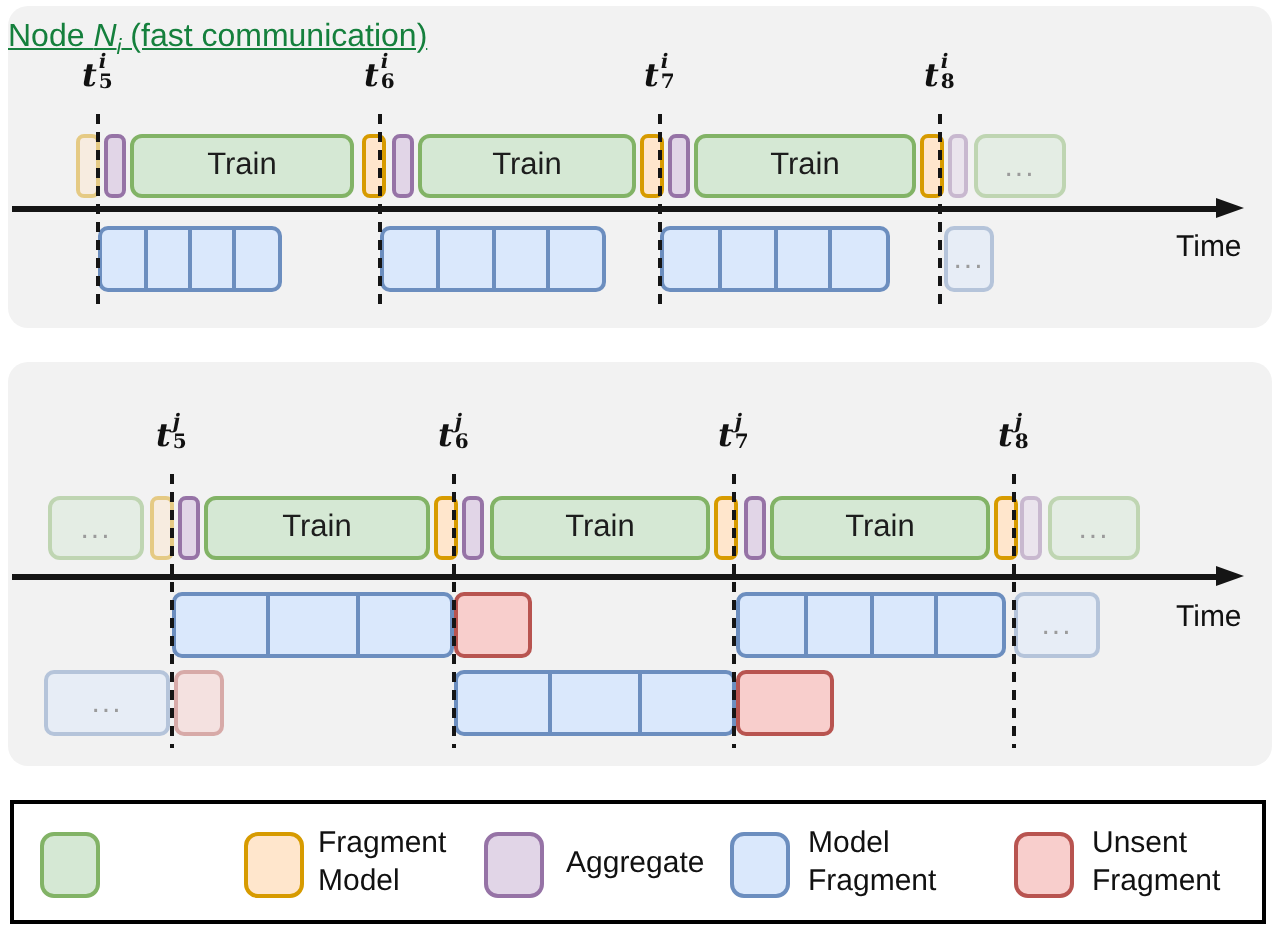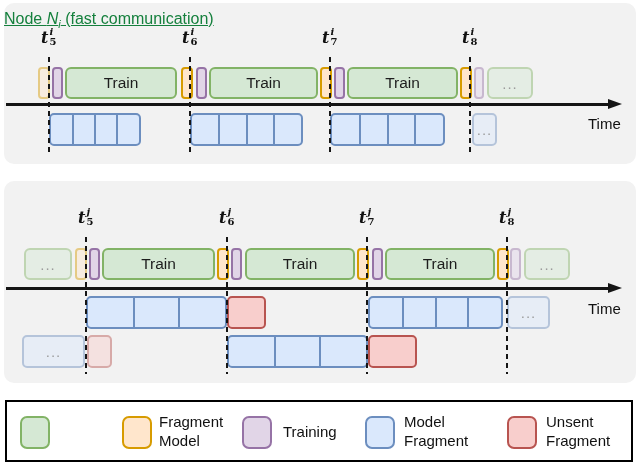--- a/index.html
+++ b/index.html
@@ -205,21 +205,21 @@
           <div class="tick-sub">8</div>
         </div>
       </div>
     </div>
     <div class="legend" style="left: 5px; top: 400px; width: 628px; height: 62px;">
       <div class="legend-swatch sw-train" style="left: 13px;"></div>
       <div class="legend-swatch sw-fragment" style="left: 115px;"></div>
       <div class="legend-label" style="left: 152px;">Fragment
 Model</div>
       <div class="legend-swatch sw-aggregate" style="left: 235px;"></div>
-      <div class="legend-label" style="left: 276px;">Training</div>
+      <div class="legend-label" style="left: 276px;">Aggregate</div>
       <div class="legend-swatch sw-send" style="left: 358px;"></div>
       <div class="legend-label" style="left: 397px;">Model
 Fragment</div>
       <div class="legend-swatch sw-unsent" style="left: 500px;"></div>
       <div class="legend-label" style="left: 539px;">Unsent
 Fragment</div>
     </div>
   </div>
 
 </body></html>

